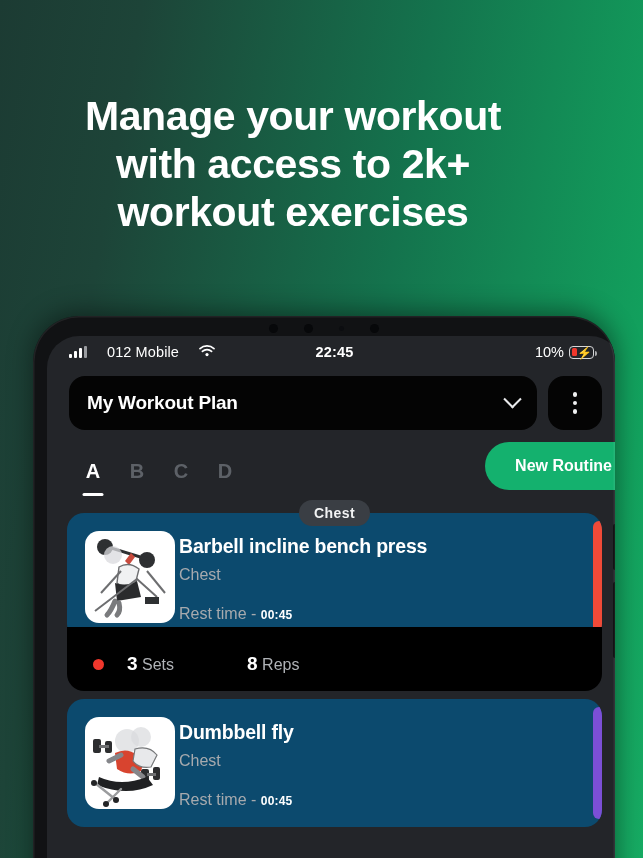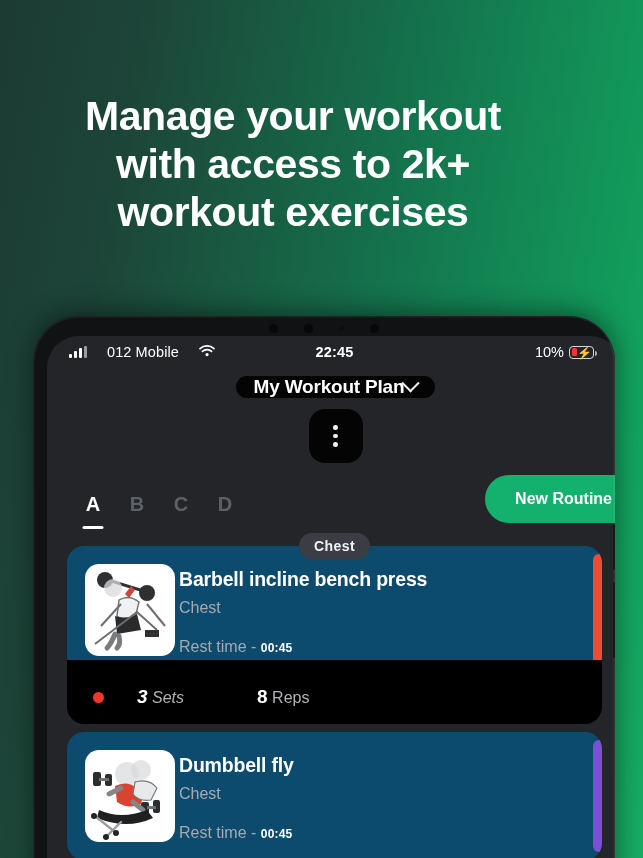--- a/index.html
+++ b/index.html
@@ -80,21 +80,21 @@
     font-size:14.5px; position:relative; z-index:2;
   }
   .battery{ position:relative; width:25px; height:13px;
     border:1.6px solid #d6d7d9; border-radius:4px; display:flex; align-items:center; }
   .battery:after{ content:""; position:absolute; right:-4px; top:4px;
     width:2.4px; height:5px; background:#a9abad; border-radius:0 2px 2px 0; }
   .batt-fill{ width:5px; height:7.5px; background:#f0372c; border-radius:1.5px; margin-left:1.6px; }
   .bolt{ position:absolute; left:7px; top:-1px; font-size:12px; color:#fff; line-height:15px; }
 
   
-  .hdr{ display:flex; align-items:center; gap:11px; padding:8px 20px 0 22px;flex-direction:column; }
+  .hdr{ display:flex; align-items:center; gap:11px; padding:8px 20px 0 22px; }
   .plan-select{
     flex:1; height:54px; background:#040404; border-radius:16px;
     display:flex; align-items:center; padding:0 18px;
     color:#fff; font-size:19px; font-weight:bold; letter-spacing:-.2px;
   }
   .chev{ margin-left:auto; width:13px; height:13px;
     border-right:2.4px solid #e9eaec; border-bottom:2.4px solid #e9eaec;
     transform:rotate(45deg) translate(-3px,-3px); }
   .kebab{
     width:54px; height:54px; background:#040404; border-radius:16px;
@@ -144,21 +144,21 @@
   .c-rest b{ color:#ffffff; font-size:12px; font-weight:bold; letter-spacing:.2px; }
 
   .setsrow{
     background:#000000; border-radius:0 0 17px 17px;
     margin-top:-14px; padding:26px 20px 16px 26px;
     display:flex; align-items:center; gap:0; position:relative;
   }
   .dot{ width:11px; height:11px; border-radius:50%; background:#f0372c; flex:none; }
   .metric{ color:#b0b3b7; font-size:16px; }
   .metric b{ color:#ffffff; font-size:19px; font-weight:bold; }
-  .m1{ margin-left:33px;font-style:italic; }
+  .m1{ margin-left:23px; }
   .m2{ margin-left:73px; }
 </style>
 </head>
 <body>
 
 <div class="headline">
   <span>Manage your workout</span>
   <span>with access to 2k+</span>
   <span>workout exercises</span>
 </div>

